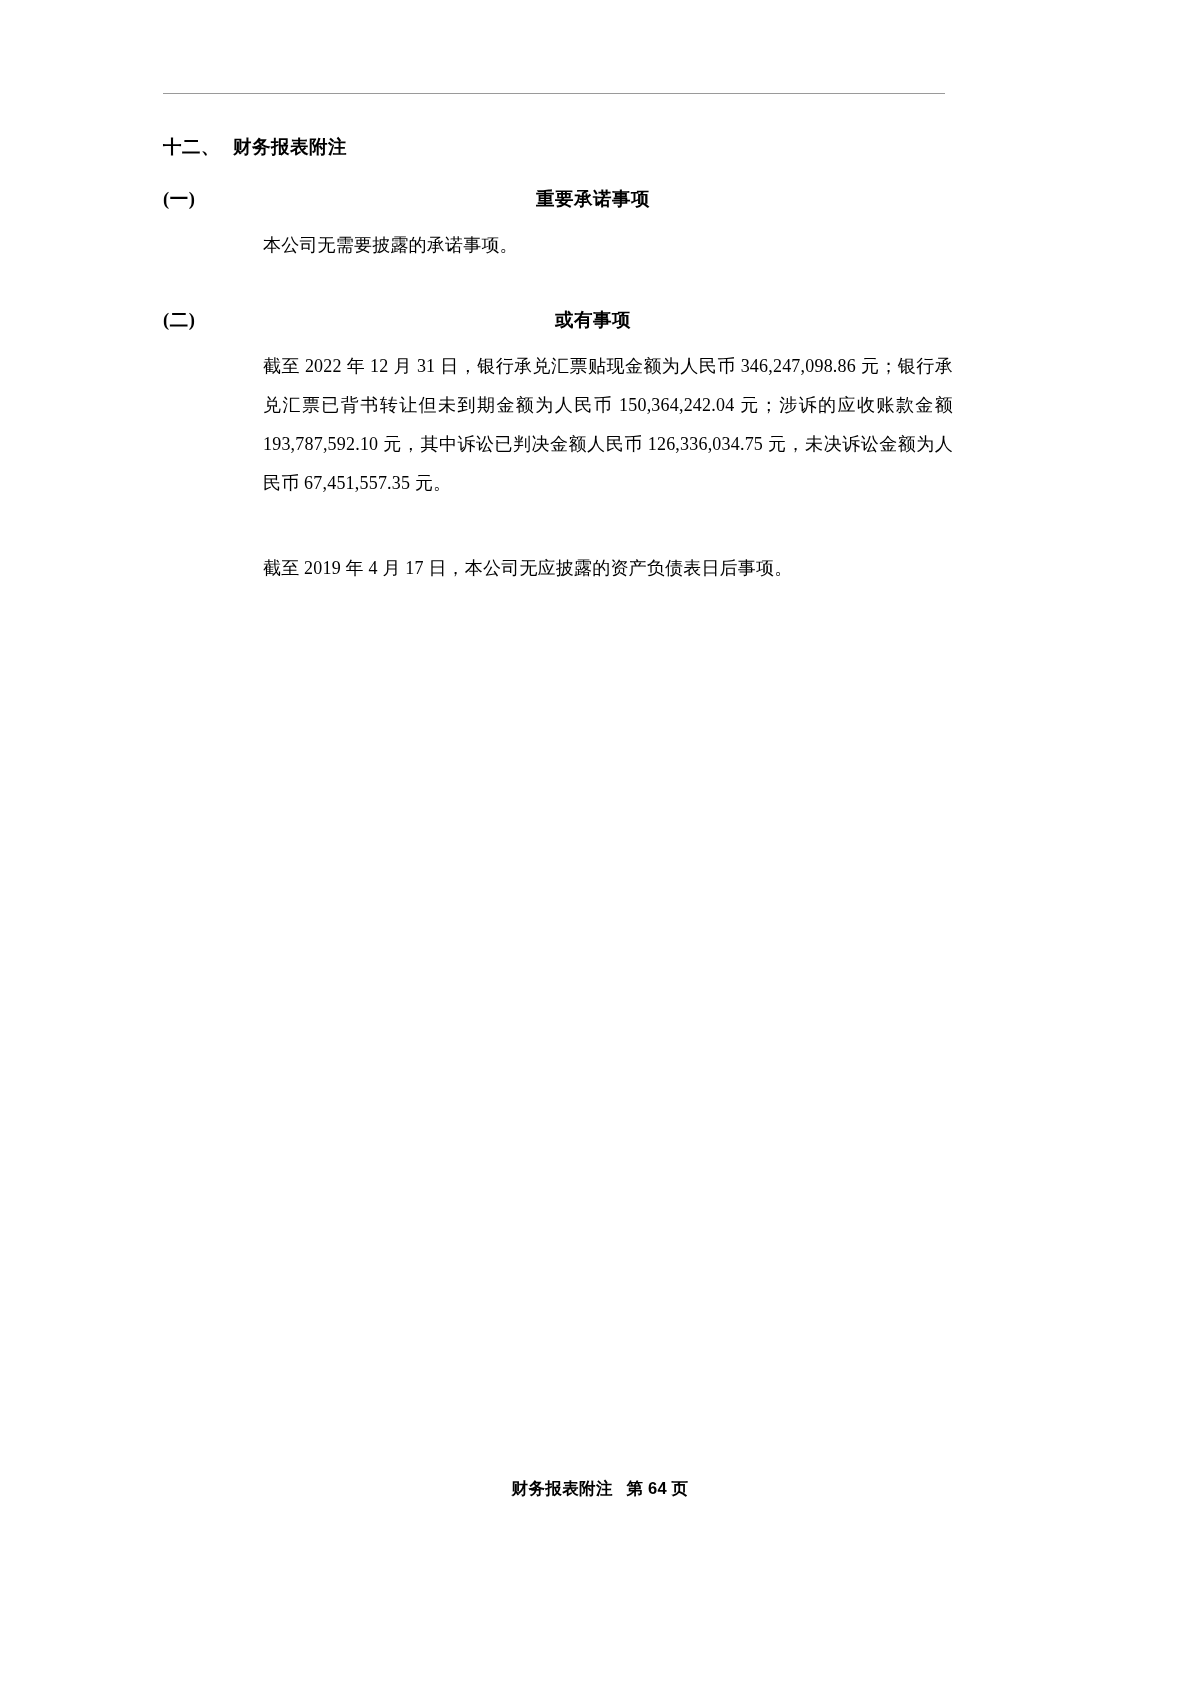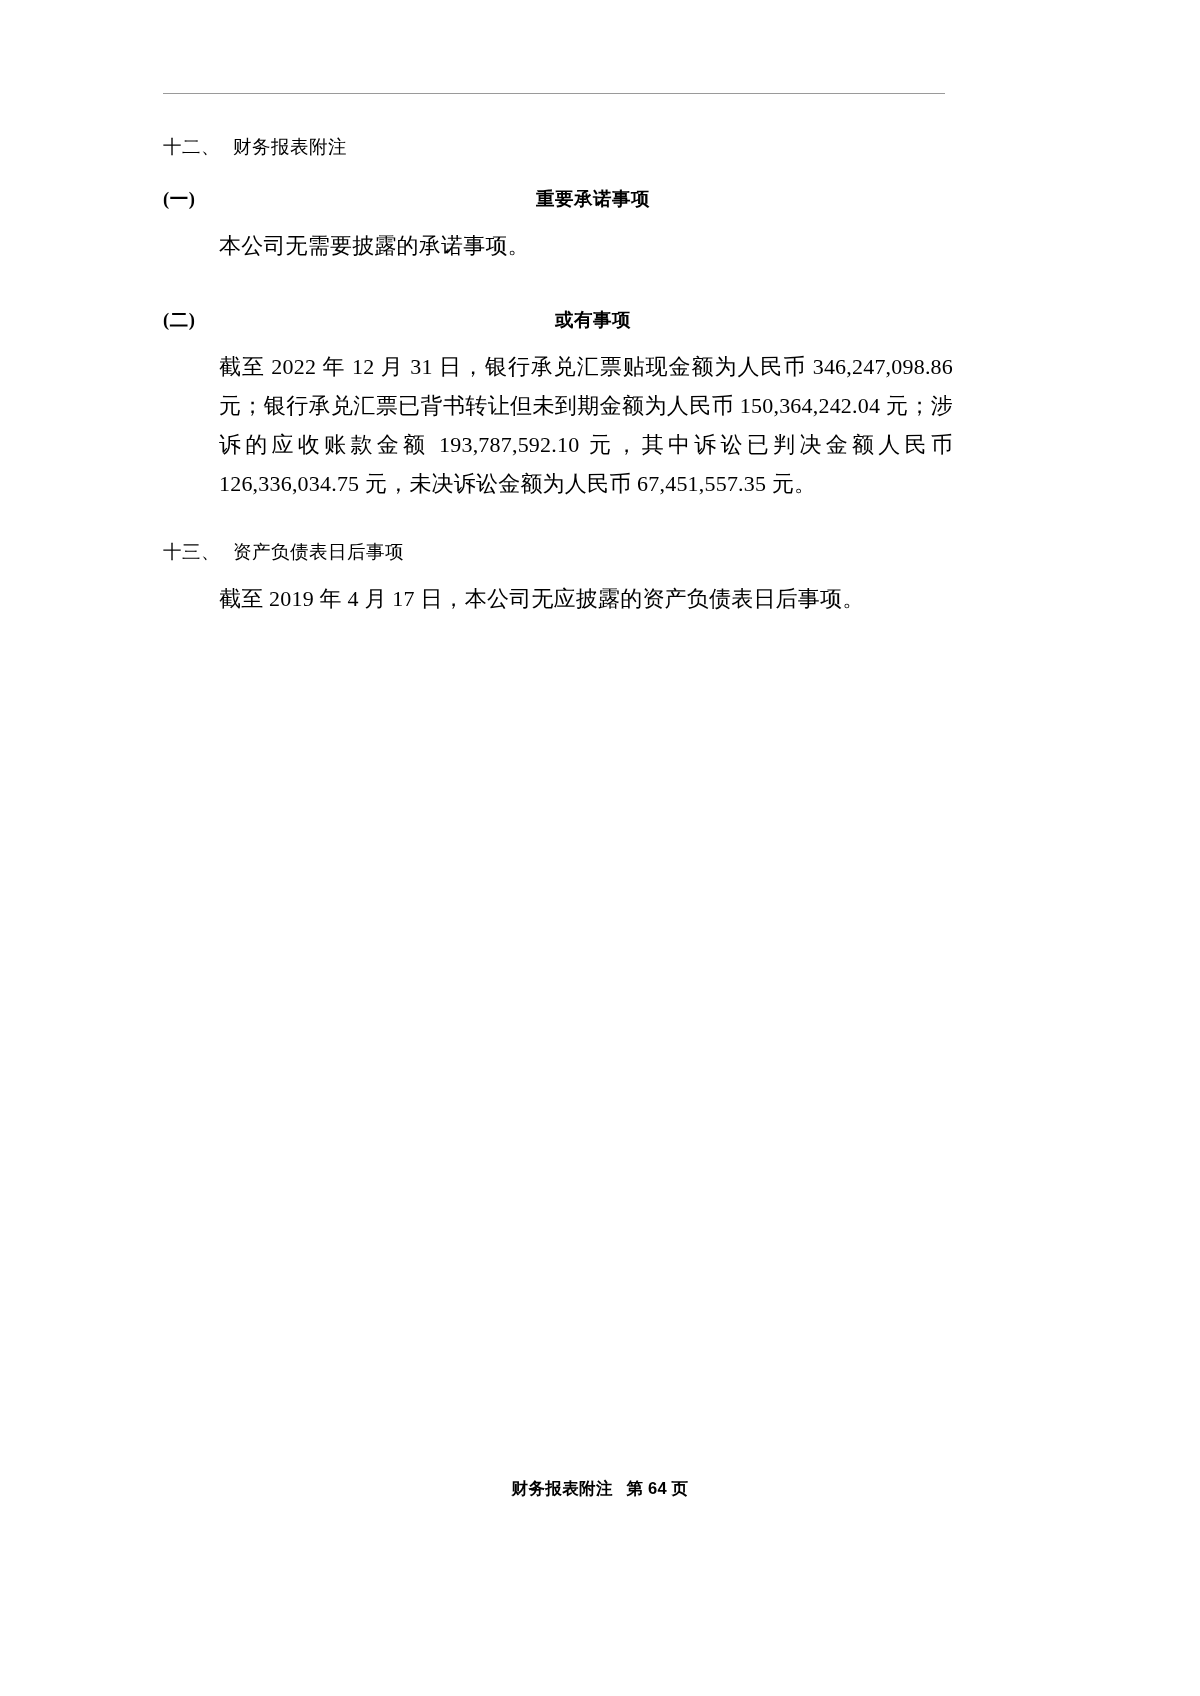--- a/index.html
+++ b/index.html
@@ -29,21 +29,21 @@
     position: absolute;
     left: 163px;
     top: 132px;
     width: 790px;
   }
 
   
   .h1row {
     display: flex;
     align-items: flex-start;
-    font-weight: normal;
+    font-weight: bold;
     font-size: 18.5px;
     line-height: 30px;
     letter-spacing: 0.5px;
   }
   .h1row .num {
     width: 70px;
     flex: 0 0 70px;
   }
   .h1row .txt {
     flex: 1 1 auto;
@@ -61,22 +61,22 @@
   .h2row .num {
     width: 70px;
     flex: 0 0 70px;
   }
   .h2row .txt {
     flex: 1 1 auto;
     text-align: center;
   }
 
   .para {
-    margin-left: 56px;
-    font-size: 22px;
+    margin-left: 100px;
+    font-size: 18px;
     line-height: 39px;
     text-align: justify;
     text-justify: inter-ideograph;
     letter-spacing: 0.2px;
   }
 
   .sp-12 { height: 12px; }
   .sp-22 { height: 22px; }
   .sp-34 { height: 34px; }
   .sp-40 { height: 40px; }
@@ -129,24 +129,20 @@
       <span class="num">(二)</span>
       <span class="txt">或有事项</span>
     </div>
 
     <div class="sp-12"></div>
 
     <div class="para">截至 2022 年 12 月 31 日，银行承兑汇票贴现金额为人民币 346,247,098.86 元；银行承兑汇票已背书转让但未到期金额为人民币 150,364,242.04 元；涉诉的应收账款金额 193,787,592.10 元，其中诉讼已判决金额人民币 126,336,034.75 元，未决诉讼金额为人民币 67,451,557.35 元。</div>
 
     <div class="sp-34"></div>
 
-    <div class="h1row">
-      <span class="num">十三、</span>
-      <span class="txt">资产负债表日后事项</span>
-    </div>
 
     <div class="sp-12"></div>
 
     <div class="para">截至 2019 年 4 月 17 日，本公司无应披露的资产负债表日后事项。</div>
 
   </div>
 
   <div class="footer">
     <span>财务报表附注</span>
     <span>&nbsp;</span>

